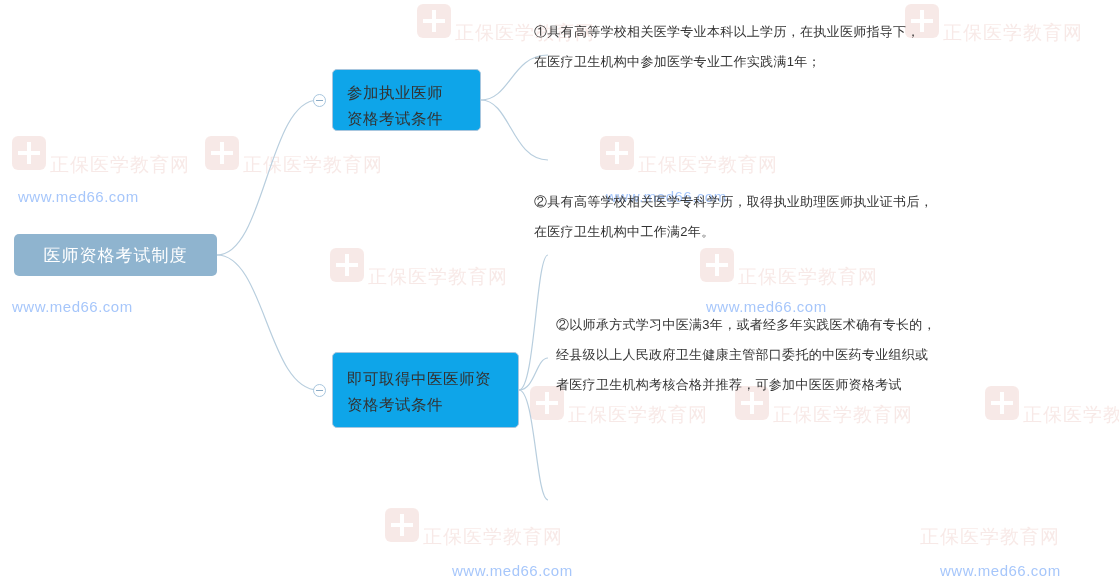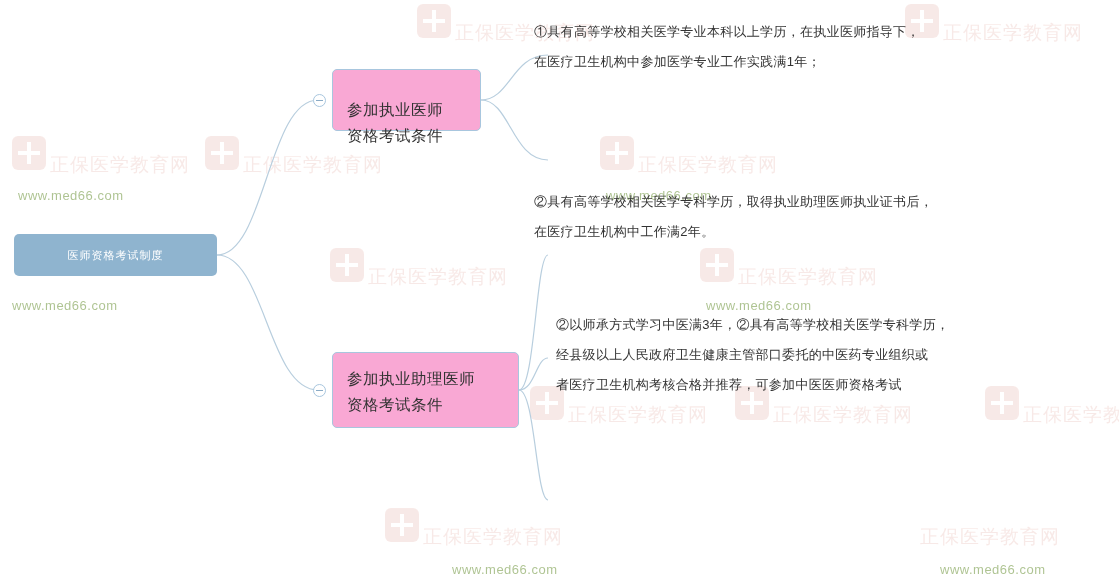--- a/index.html
+++ b/index.html
@@ -39,23 +39,23 @@
     position: absolute;
     color: #e8b9b2;
     opacity: 0.30;
     font-size: 19px;
     font-family: "Liberation Sans", sans-serif;
     white-space: nowrap;
     letter-spacing: 1px;
     margin-top: 10px;
   }
   .wm.url {
-    color: #4d7c0f;
+    color: #3b82f6;
     opacity: 0.45;
-    font-size: 13px;
+    font-size: 15px;
     letter-spacing: 0.5px;
   }
   .wm-logo {
     position: absolute;
     width: 34px;
     height: 34px;
     border-radius: 6px;
     background: #e8b9b2;
     opacity: 0.30;
   }
@@ -82,36 +82,36 @@
 
   .root-node {
     position: absolute;
     left: 14px;
     top: 234px;
     width: 203px;
     height: 42px;
     background: #8fb4cf;
     border-radius: 5px;
     color: #ffffff;
-    font-size: 11px;
+    font-size: 17px;
     display: flex;
     align-items: center;
     justify-content: center;
     letter-spacing: 1px;
   }
 
   .branch-node {
     position: absolute;
     border: 1px solid #a8c6de;
-    background: #f9a8d4;
+    background: #0ea5e9;
     border-radius: 5px;
     color: #333333;
     font-size: 15.5px;
     line-height: 26px;
-    padding: 27px 14px;
+    padding: 10px 14px;
     box-sizing: border-box;
     letter-spacing: 0.5px;
   }
   #branch-0 {
     left: 332px;
     top: 69px;
     width: 149px;
     height: 62px;
   }
   #branch-1 {
@@ -219,26 +219,26 @@
 
   <div class="collapse-dot" style="left:313px;top:94px;"></div>
   <div class="collapse-dot" style="left:313px;top:384px;"></div>
 
   <div class="branch-node" id="branch-0">
     <span style="white-space:pre-line;">参加执业医师
 资格考试条件</span>
   </div>
 
   <div class="branch-node" id="branch-1">
-    <span style="white-space:pre-line;">参加执业助理医师
+    <span style="white-space:pre-line;">即可取得中医医师资
 资格考试条件</span>
   </div>
 
   <div class="leaf" style="left:534px;top:17px;width:575px;">①具有高等学校相关医学专业本科以上学历，在执业医师指导下，
 在医疗卫生机构中参加医学专业工作实践满1年；</div>
   <div class="leaf" style="left:534px;top:139px;width:575px;margin-top:48px;">②具有高等学校相关医学专科学历，取得执业助理医师执业证书后，
 在医疗卫生机构中工作满2年。</div>
 
-  <div class="leaf" style="left:556px;top:310px;width:555px;">②以师承方式学习中医满3年，②具有高等学校相关医学专科学历，
+  <div class="leaf" style="left:556px;top:310px;width:555px;">②以师承方式学习中医满3年，或者经多年实践医术确有专长的，
 经县级以上人民政府卫生健康主管部口委托的中医药专业组织或
 者医疗卫生机构考核合格并推荐，可参加中医医师资格考试</div>
 
 </div>
 
 </body></html>

